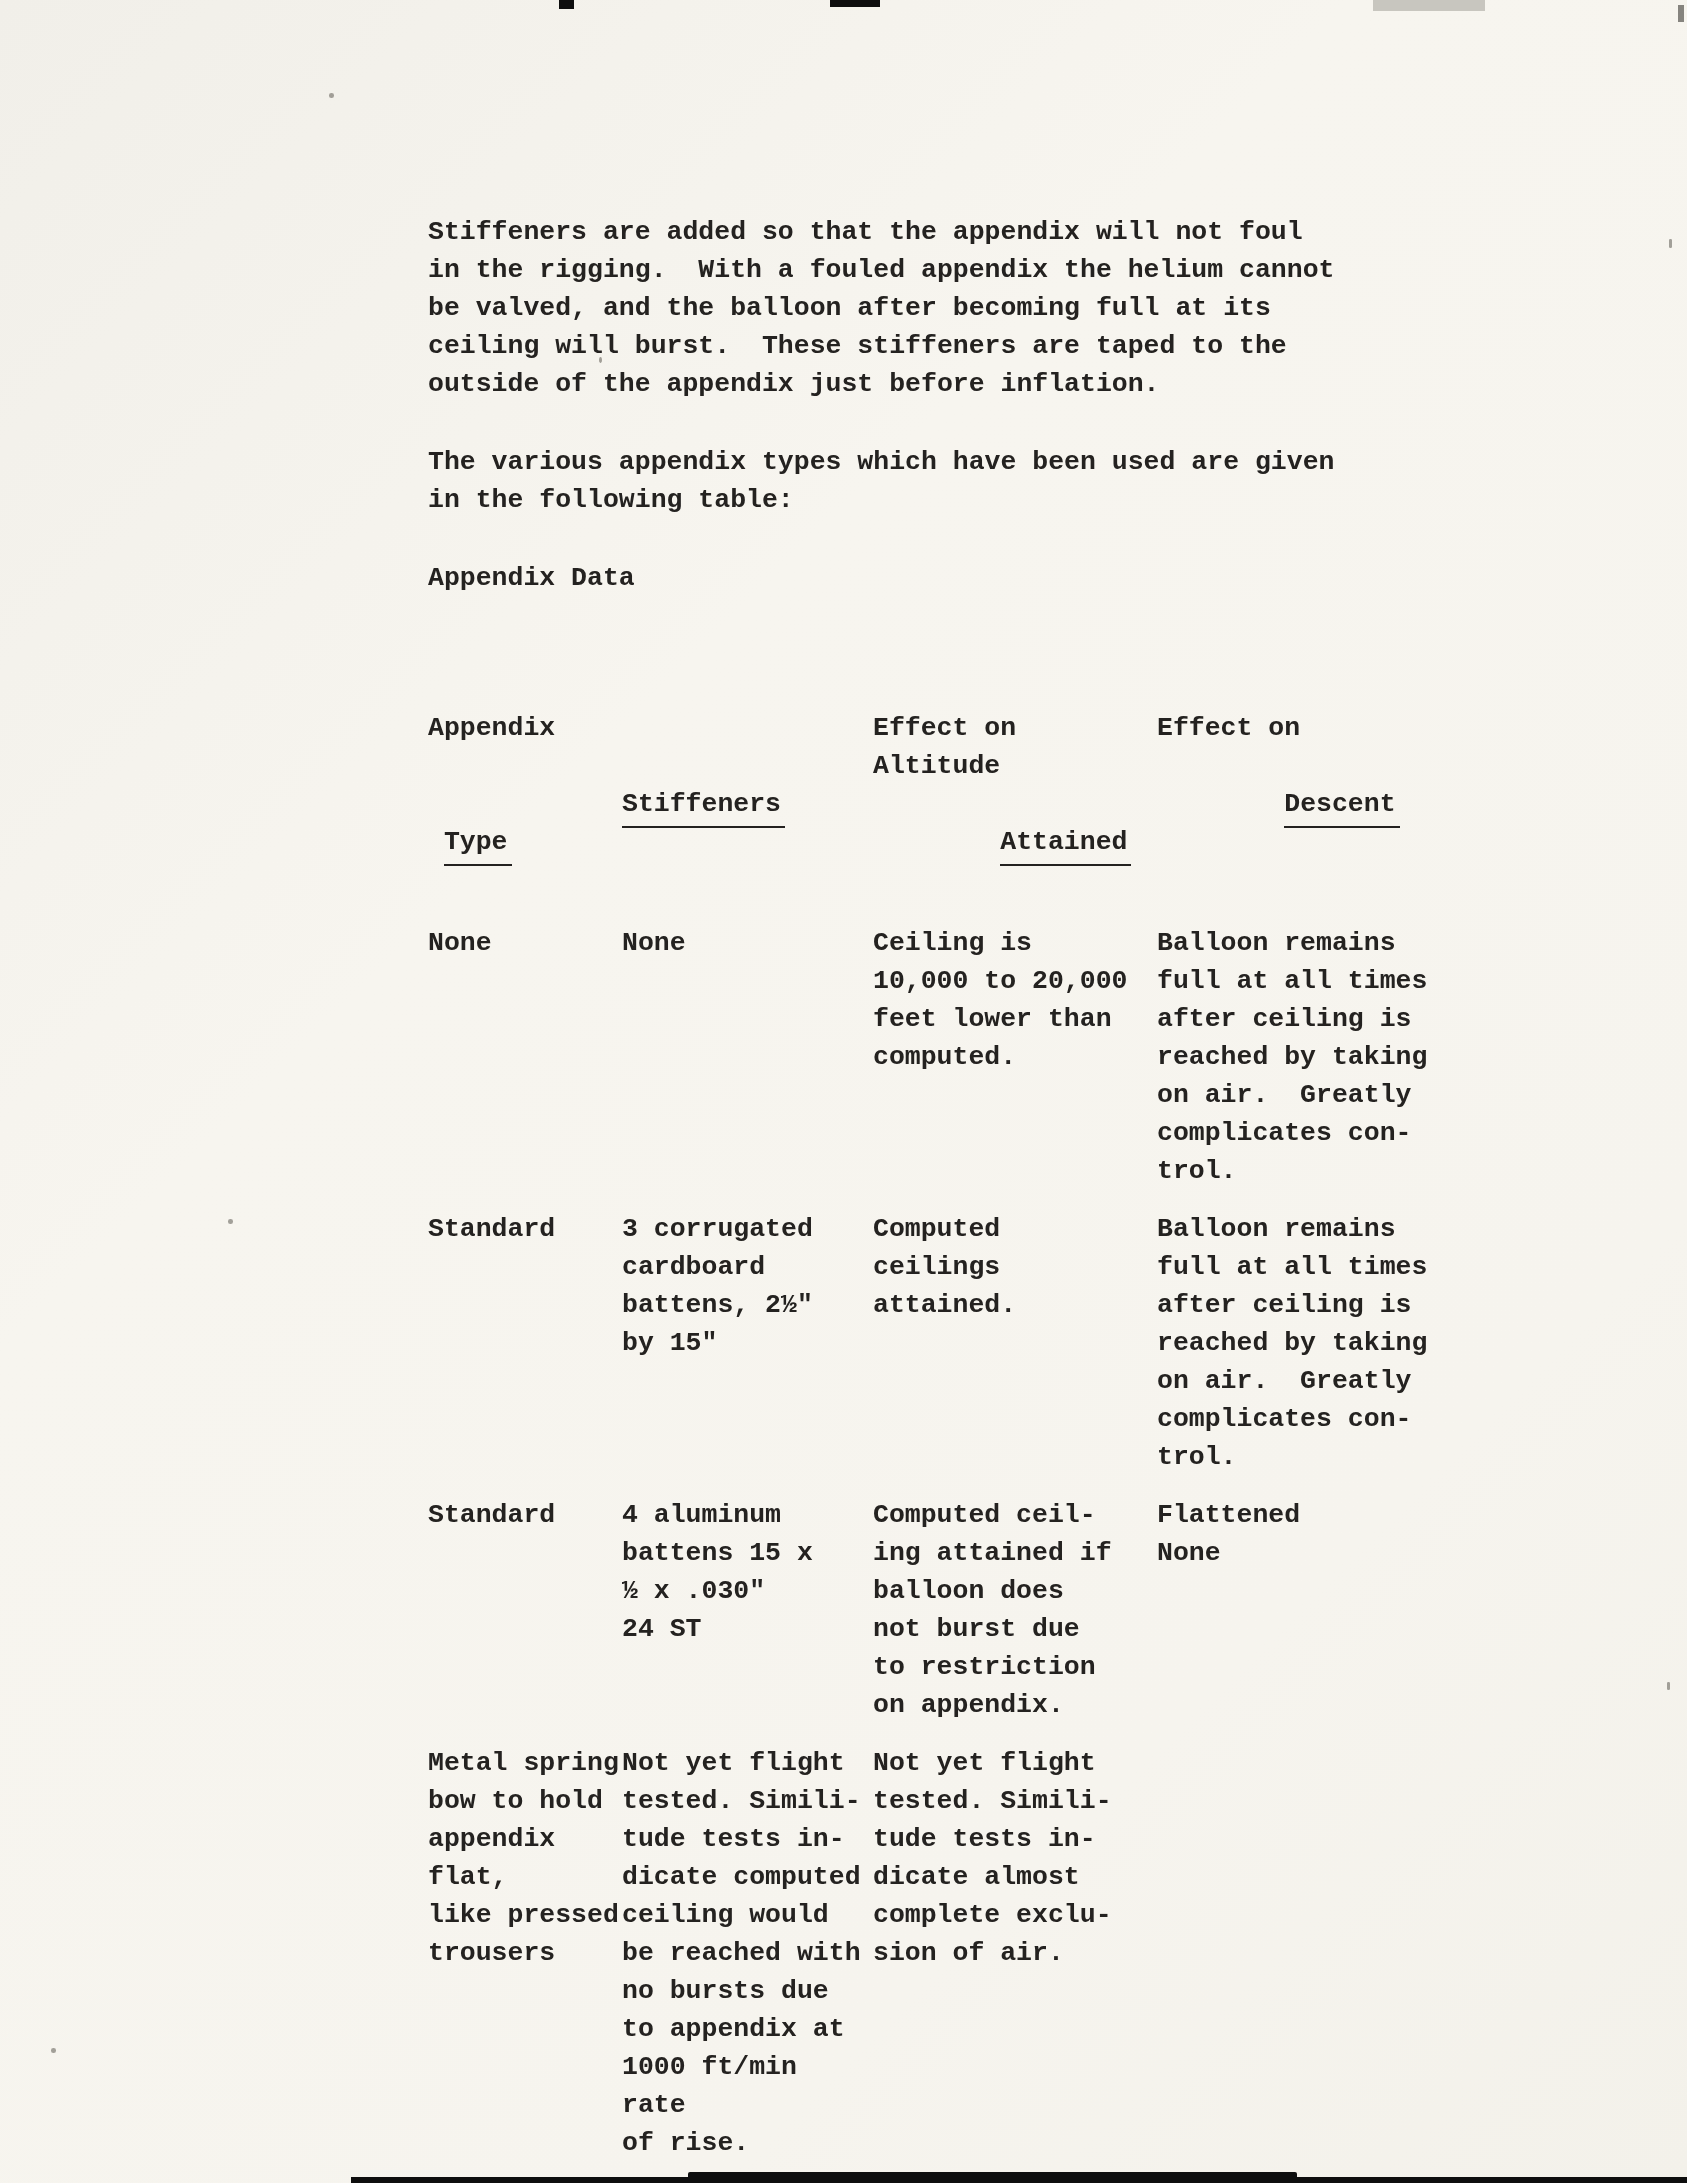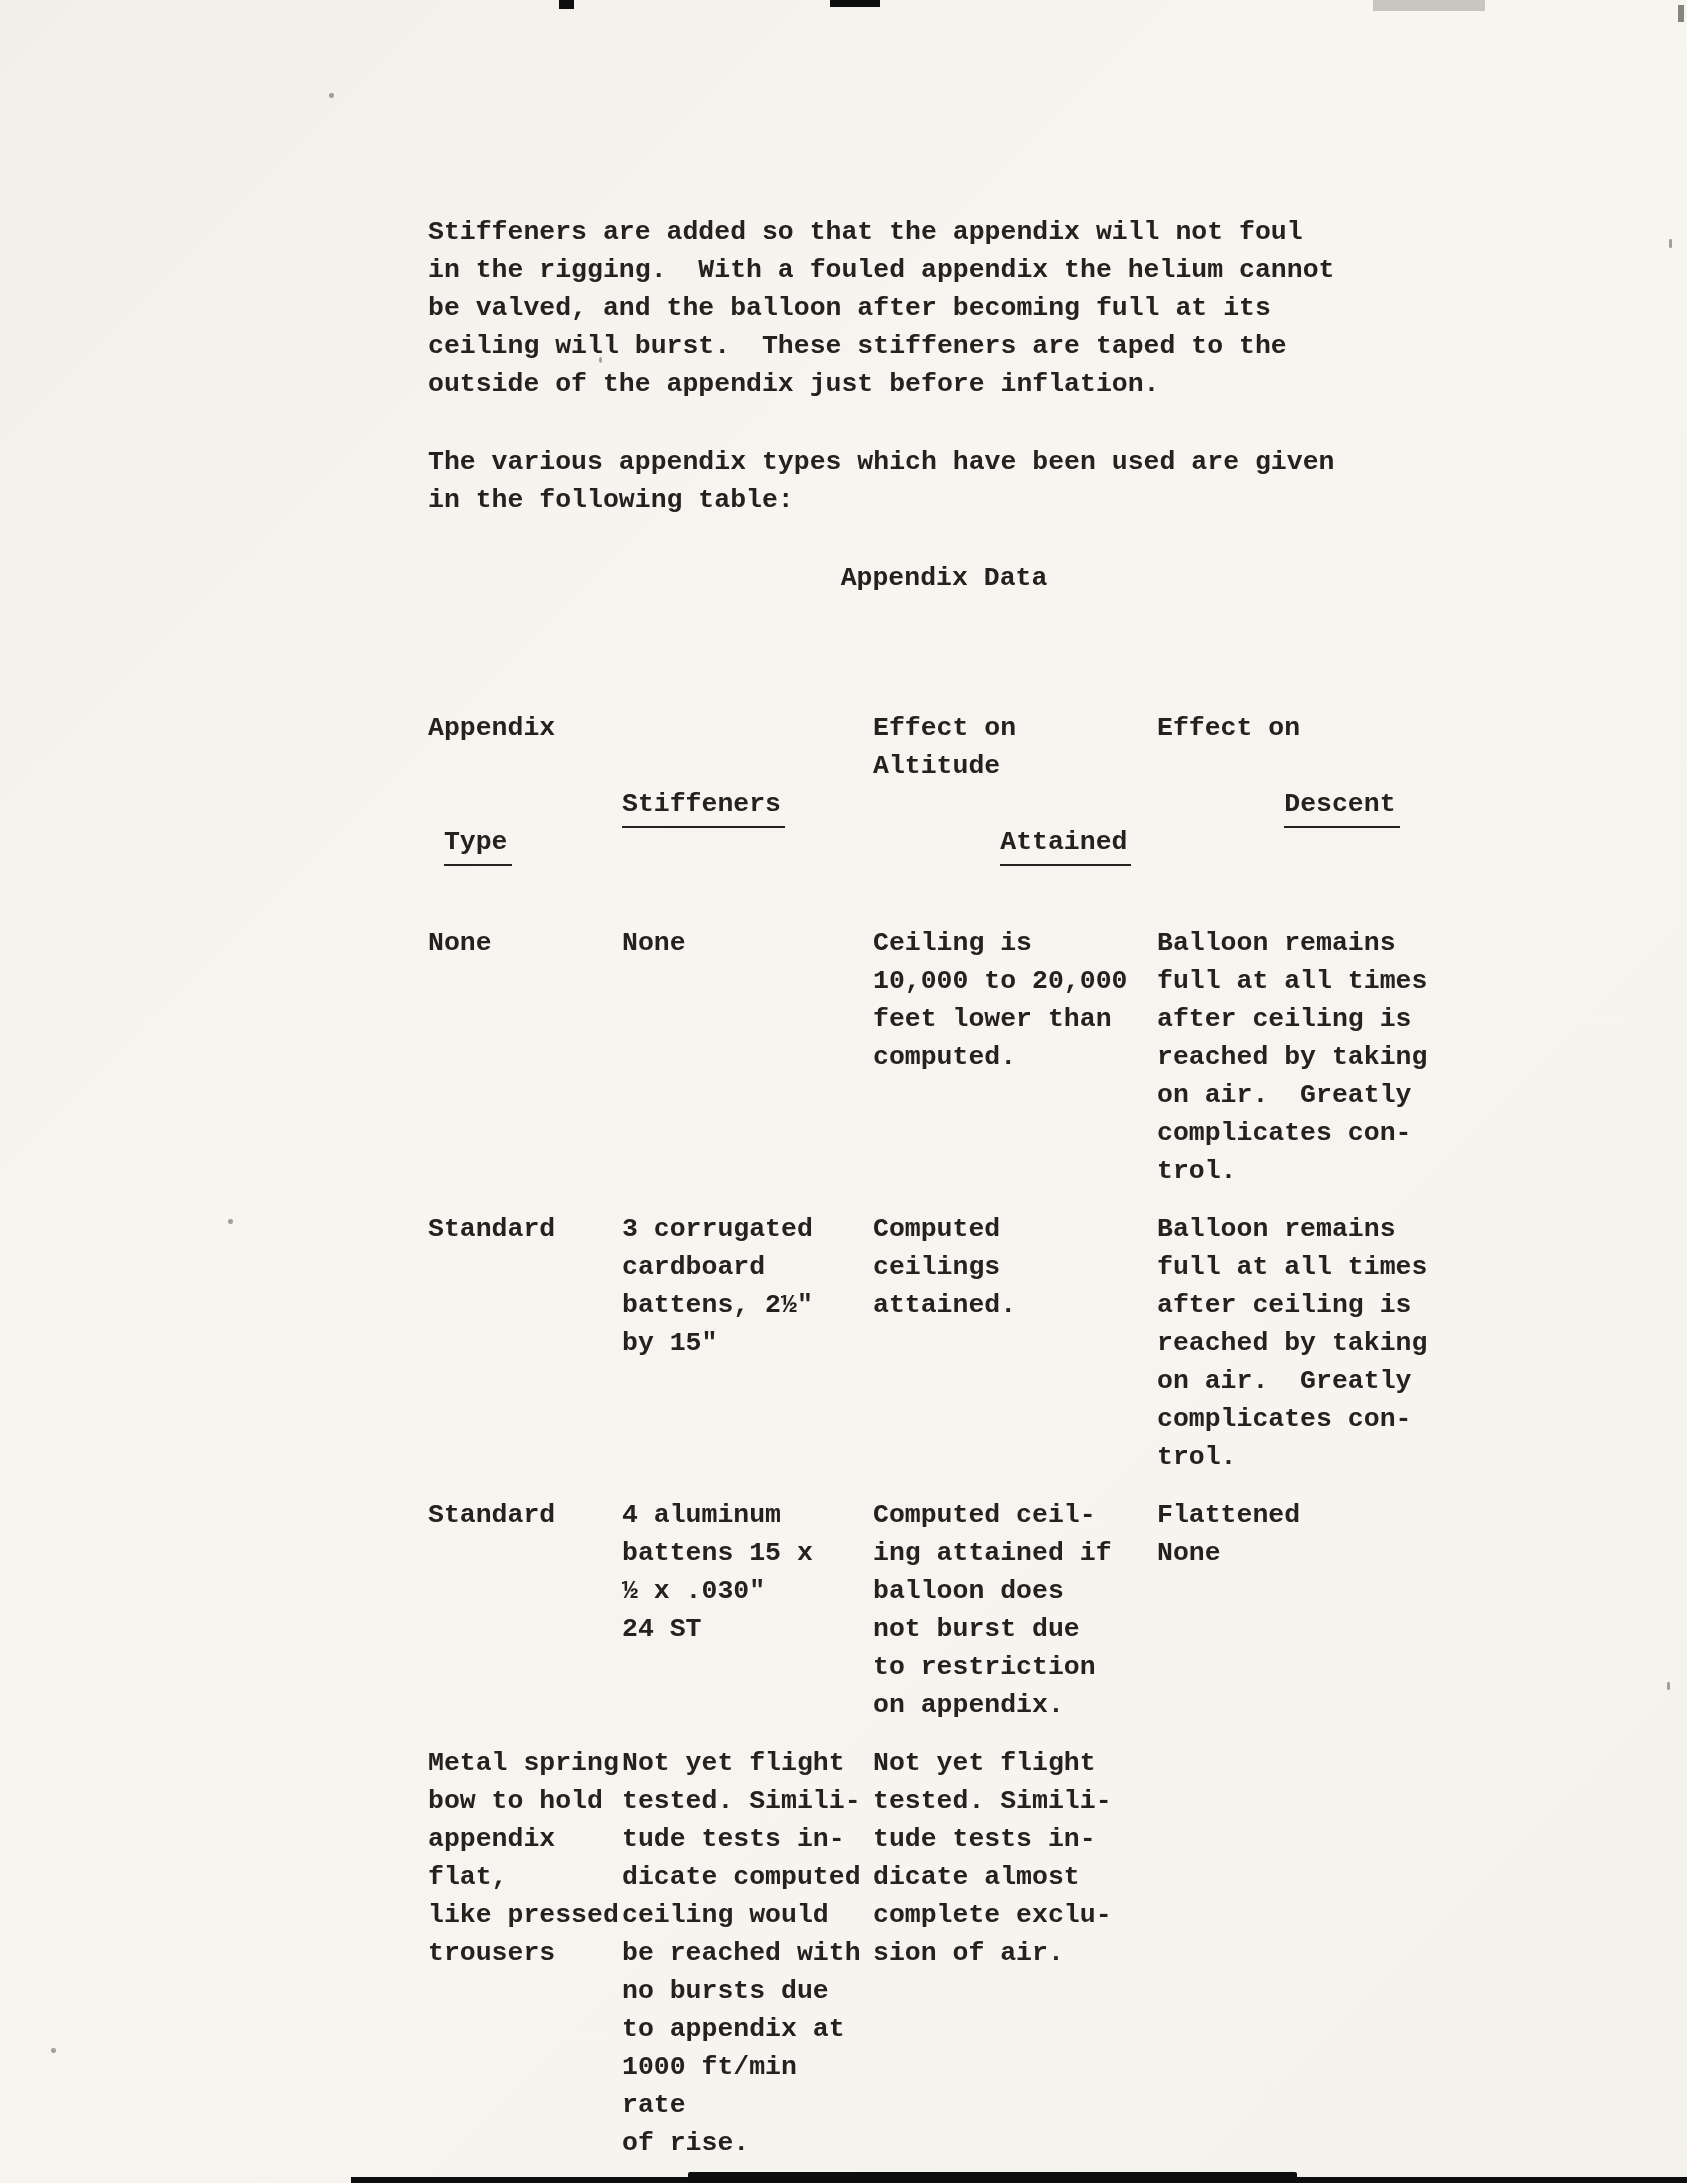--- a/index.html
+++ b/index.html
@@ -27,21 +27,20 @@
     margin-top: 36px;
   }
   .para {
     margin: 0 0 40px 0;
     white-space: pre-wrap;
   }
   .table-title {
     margin: 0 0 36px 0;
     font-size: 26.5px;
     font-weight: 700;
-    text-align: center;
     white-space: pre-wrap;
   }
   .table {
     display: grid;
     grid-template-columns: 194px 251px 284px 291px;
     row-gap: 20px;
     margin: 0 0 33px 0;
   }
   .cell {
     white-space: pre-wrap;

